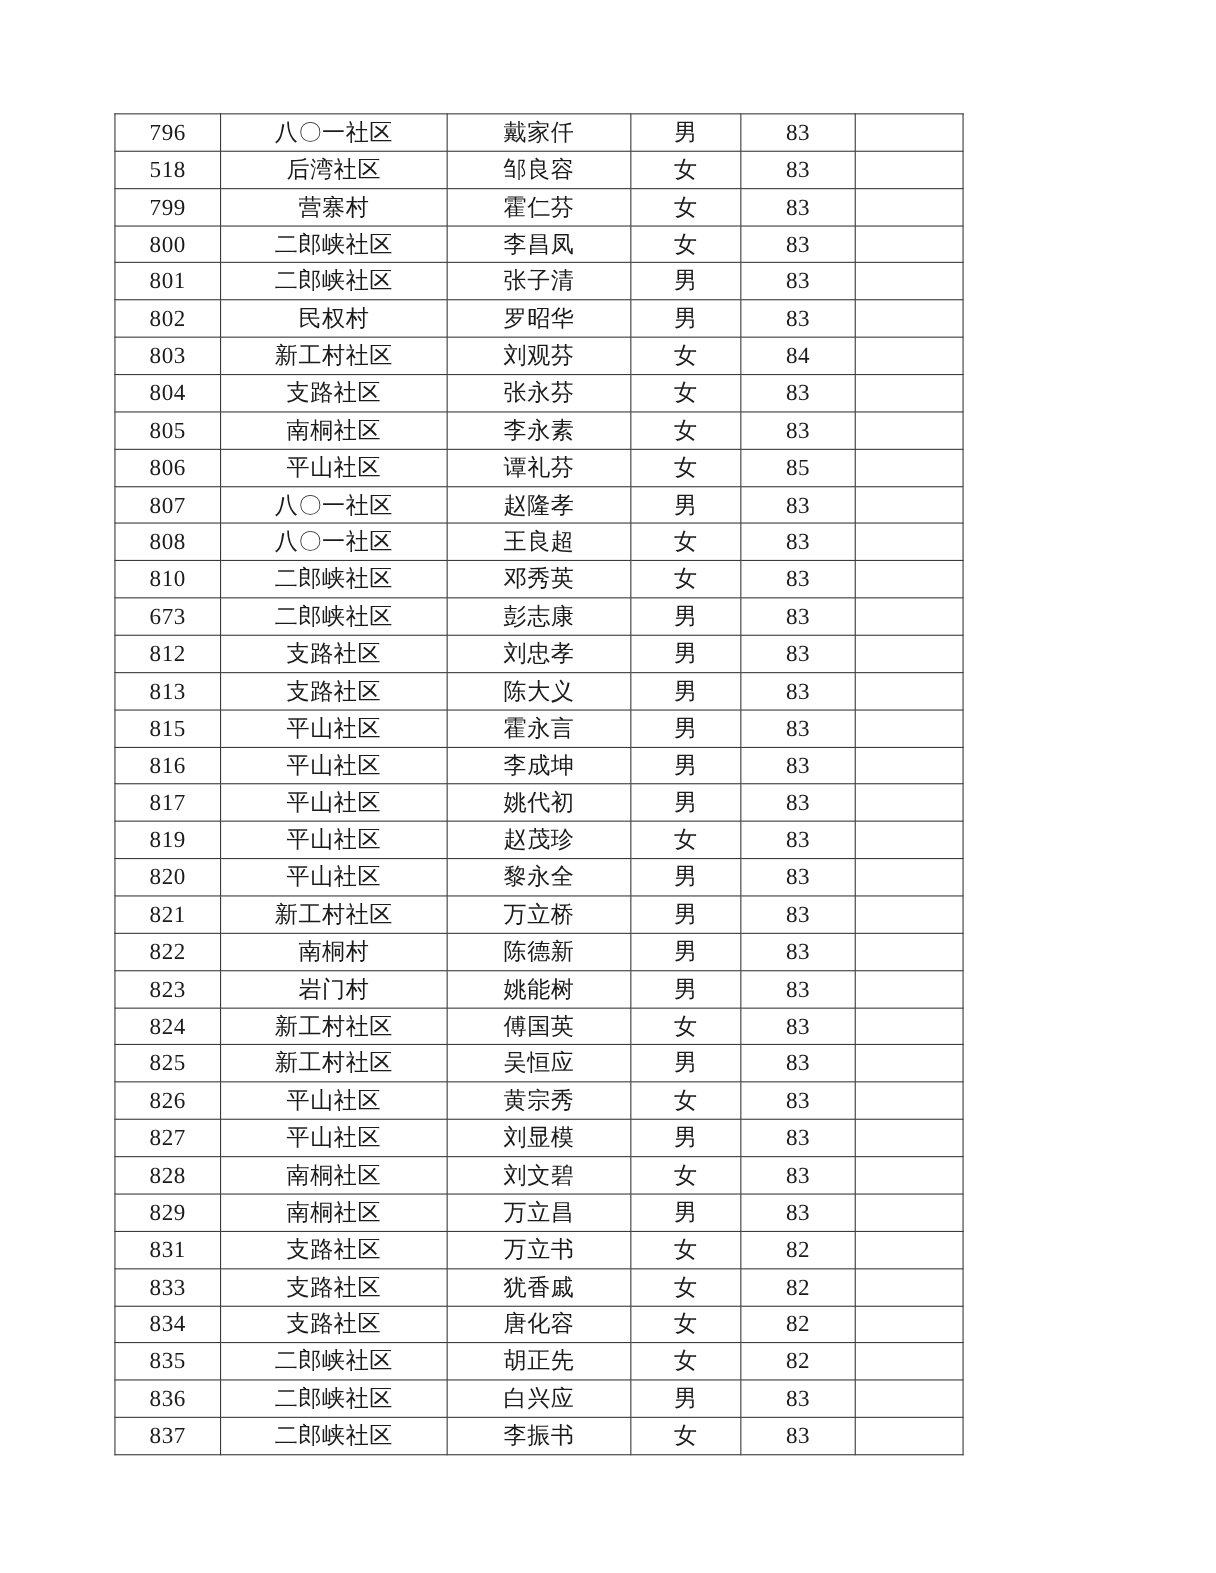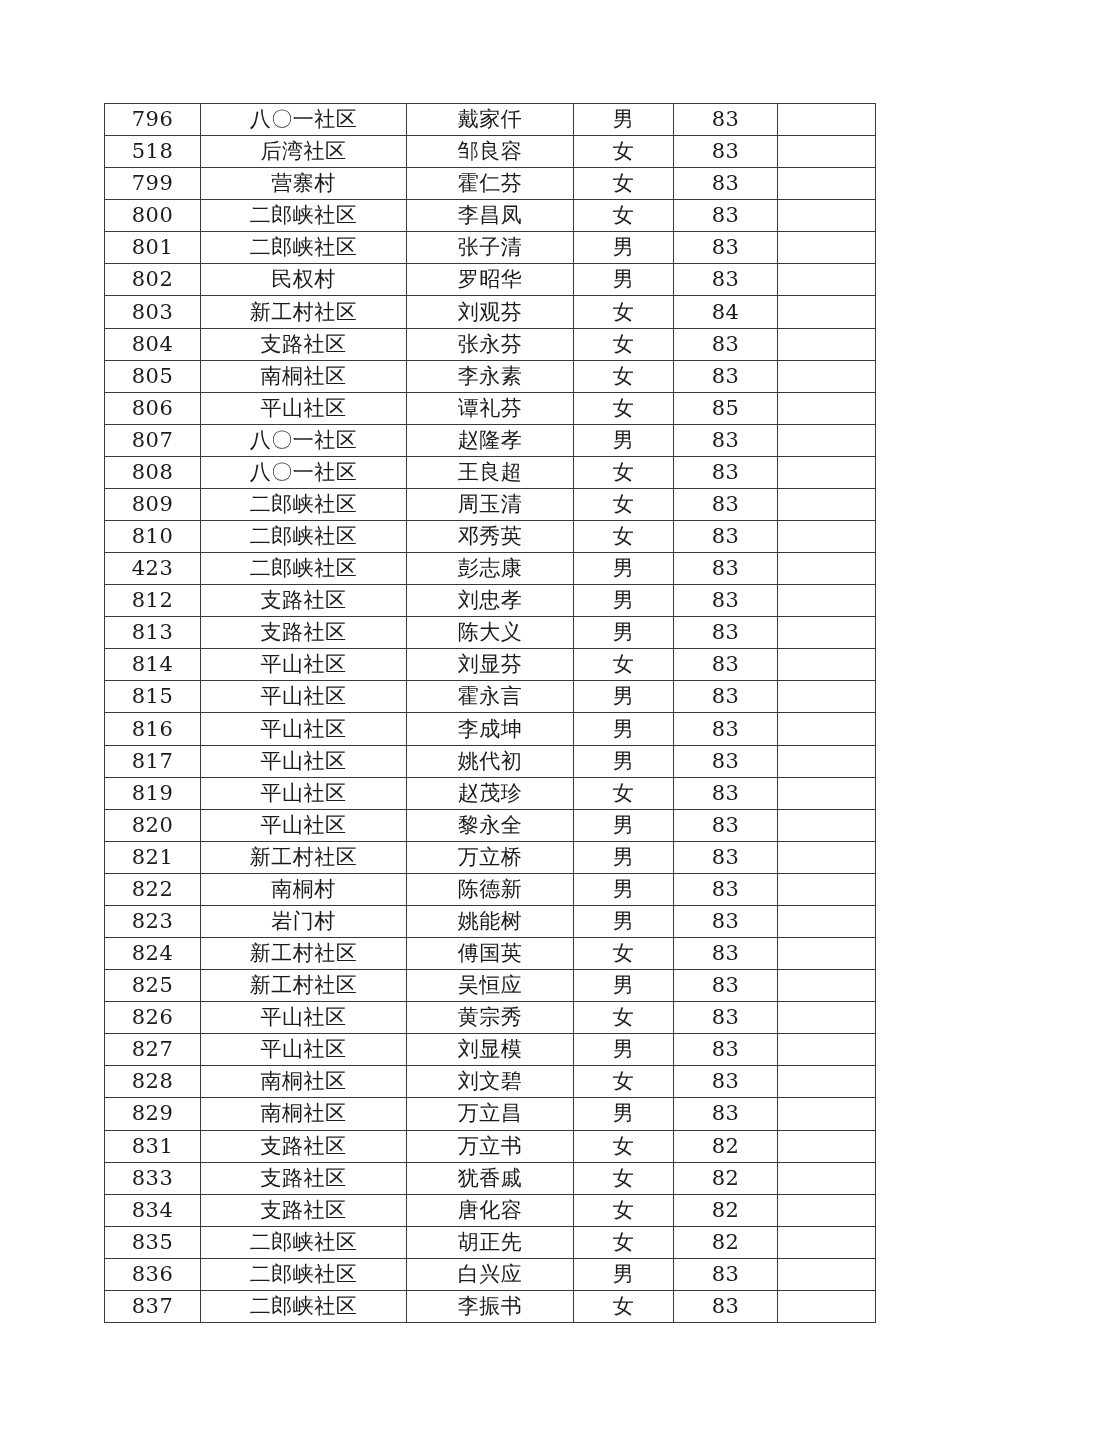--- a/index.html
+++ b/index.html
@@ -16,20 +16,21 @@
     font-family: "DejaVu Serif", "Liberation Serif", serif;
   }
   table.roster {
     position: absolute;
     left: 104px;
     top: 103px;
     width: 771px;
     height: 1220px;
     border-collapse: collapse;
     table-layout: fixed;
+    font-family: Liberation Serif, serif;
   }
   table.roster td {
     border: 1.6px solid #3a3a3a;
     text-align: center;
     vertical-align: middle;
     padding: 0;
     font-size: 21px;
     color: #1b1b1b;
     line-height: 1;
     white-space: nowrap;
@@ -141,64 +142,48 @@
         </tr>
         <tr>
           <td>808</td>
           <td>八〇一社区</td>
           <td>王良超</td>
           <td>女</td>
           <td>83</td>
           <td></td>
         </tr>
         <tr>
-          <td>809</td>
-          <td>二郎峡社区</td>
-          <td>周玉清</td>
-          <td>女</td>
-          <td>83</td>
-          <td></td>
-        </tr>
-        <tr>
           <td>810</td>
           <td>二郎峡社区</td>
           <td>邓秀英</td>
           <td>女</td>
           <td>83</td>
           <td></td>
         </tr>
         <tr>
-          <td>423</td>
+          <td>673</td>
           <td>二郎峡社区</td>
           <td>彭志康</td>
           <td>男</td>
           <td>83</td>
           <td></td>
         </tr>
         <tr>
           <td>812</td>
           <td>支路社区</td>
           <td>刘忠孝</td>
           <td>男</td>
           <td>83</td>
           <td></td>
         </tr>
         <tr>
           <td>813</td>
           <td>支路社区</td>
           <td>陈大义</td>
           <td>男</td>
-          <td>83</td>
-          <td></td>
-        </tr>
-        <tr>
-          <td>814</td>
-          <td>平山社区</td>
-          <td>刘显芬</td>
-          <td>女</td>
           <td>83</td>
           <td></td>
         </tr>
         <tr>
           <td>815</td>
           <td>平山社区</td>
           <td>霍永言</td>
           <td>男</td>
           <td>83</td>
           <td></td>

